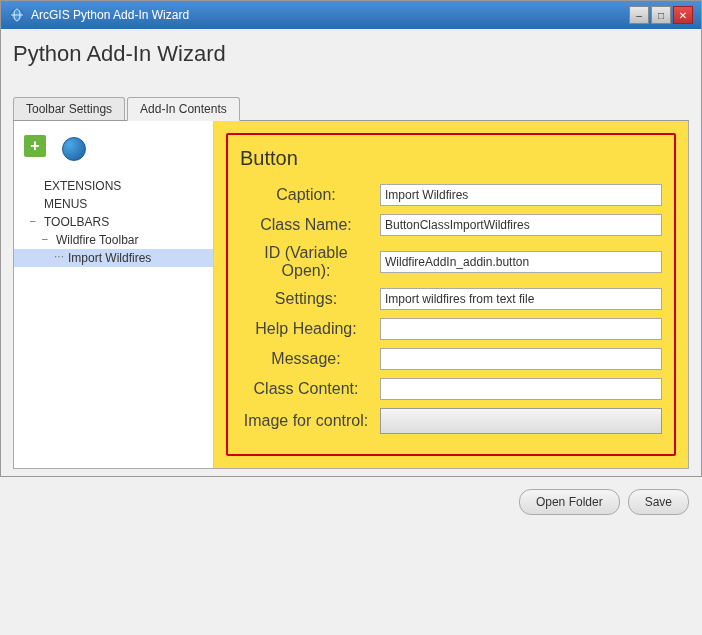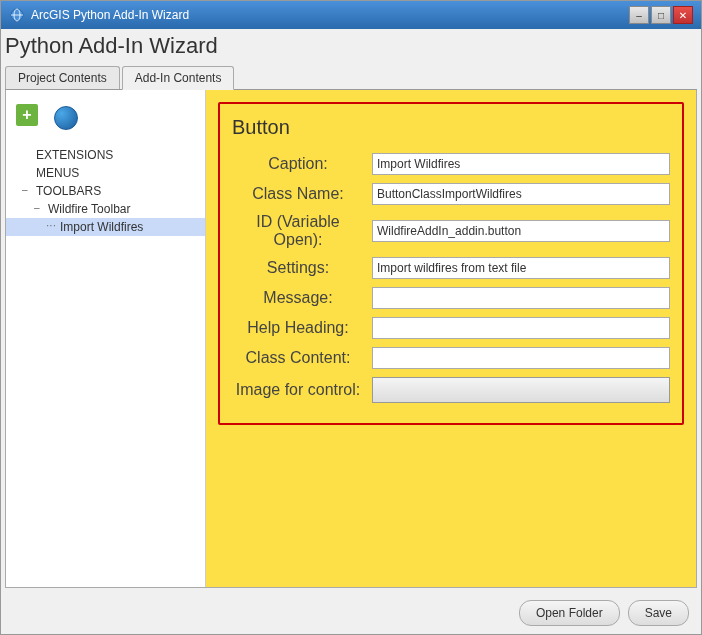--- a/index.html
+++ b/index.html
@@ -8,21 +8,21 @@
       font-size: 12px;
       background: #f0f0f0;
       width: 702px;
       height: 635px;
       overflow: hidden;
     }
 
     
     .window {
       width: 702px;
-      height: 635px;
+      height: 477px;
       background: #f0f0f0;
       border: 1px solid #999;
       display: flex;
       flex-direction: column;
     }
 
     .title-bar {
       background: linear-gradient(to bottom, #4a90d9, #2a6aad);
       color: white;
       height: 28px;
@@ -69,24 +69,24 @@
 
     .title-btn.close {
       background: linear-gradient(to bottom, #e8504a, #c03030);
       color: white;
       border-color: #a02020;
     }
 
     
     .main-content {
       flex: 1;
-      padding: 4px;
+      padding: 12px;
       display: flex;
       flex-direction: column;
-      gap: 3px;
+      gap: 26px;
     }
 
     .app-title {
       font-size: 22px;
       font-weight: 300;
       color: #333;
       margin-bottom: 4px;
     }
 
     
@@ -306,21 +306,21 @@
       <div class="title-btn close">✕</div>
     </div>
   </div>
 
   <div class="main-content">
     <div class="app-title">Python Add-In Wizard</div>
 
     <div class="tabs-container">
 
       <div class="tab-bar">
-        <div class="tab">Project Contents</div>
+        <div class="tab">Toolbar Settings</div>
         <div class="tab active">Add-In Contents</div>
       </div>
 
       <div class="tab-content">
 
         <div class="sidebar">
           <div class="sidebar-icons">
             <div class="addon-icons">
               <div class="icon-btn">
                 <div class="icon-add">
@@ -370,25 +370,25 @@
               </div>
               <div class="form-row">
                 <label class="form-label">ID (Variable Open):</label>
                 <input class="form-input" type="text" value="WildfireAddIn_addin.button" style="">
               </div>
               <div class="form-row">
                 <label class="form-label">Settings:</label>
                 <input class="form-input" type="text" value="Import wildfires from text file" style="">
               </div>
               <div class="form-row">
+                <label class="form-label">Help Heading:</label>
+                <input class="form-input" type="text" style="">
+              </div>
+              <div class="form-row">
                 <label class="form-label">Message:</label>
-                <input class="form-input" type="text" style="">
-              </div>
-              <div class="form-row">
-                <label class="form-label">Help Heading:</label>
                 <input class="form-input" type="text" style="">
               </div>
               <div class="form-row">
                 <label class="form-label">Class Content:</label>
                 <input class="form-input" type="text" style="">
               </div>
               <div class="form-row">
                 <label class="form-label">Image for control:</label>
                 <button class="image-btn"></button>
               </div>

